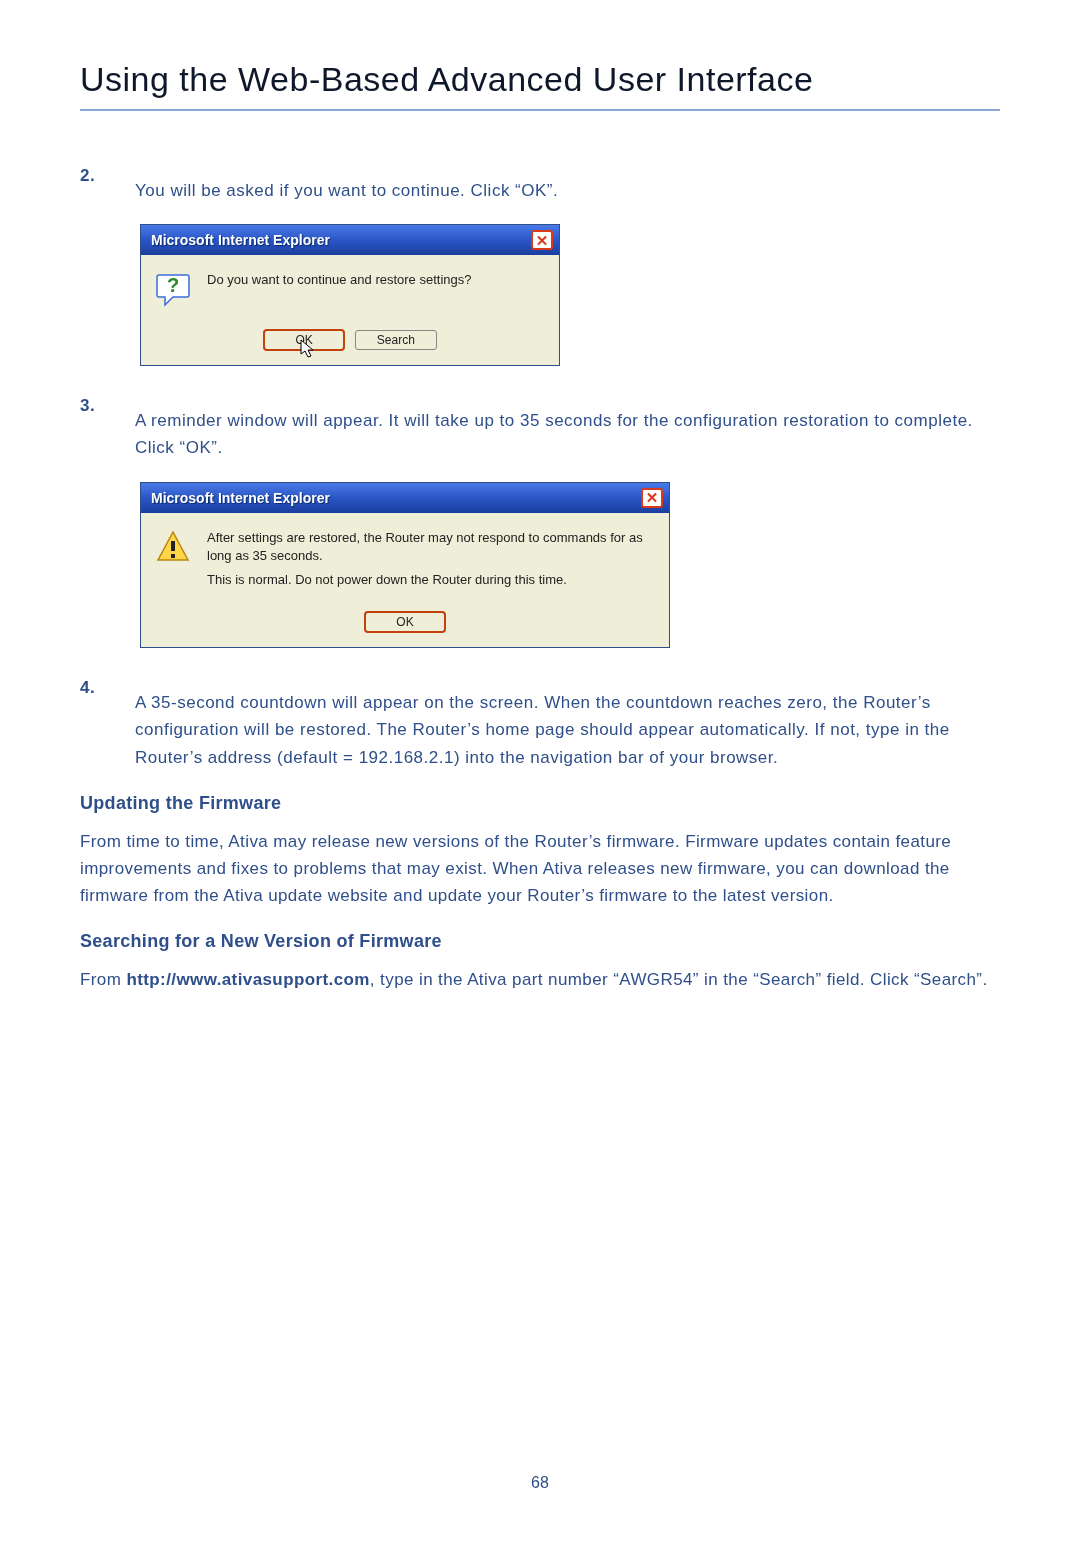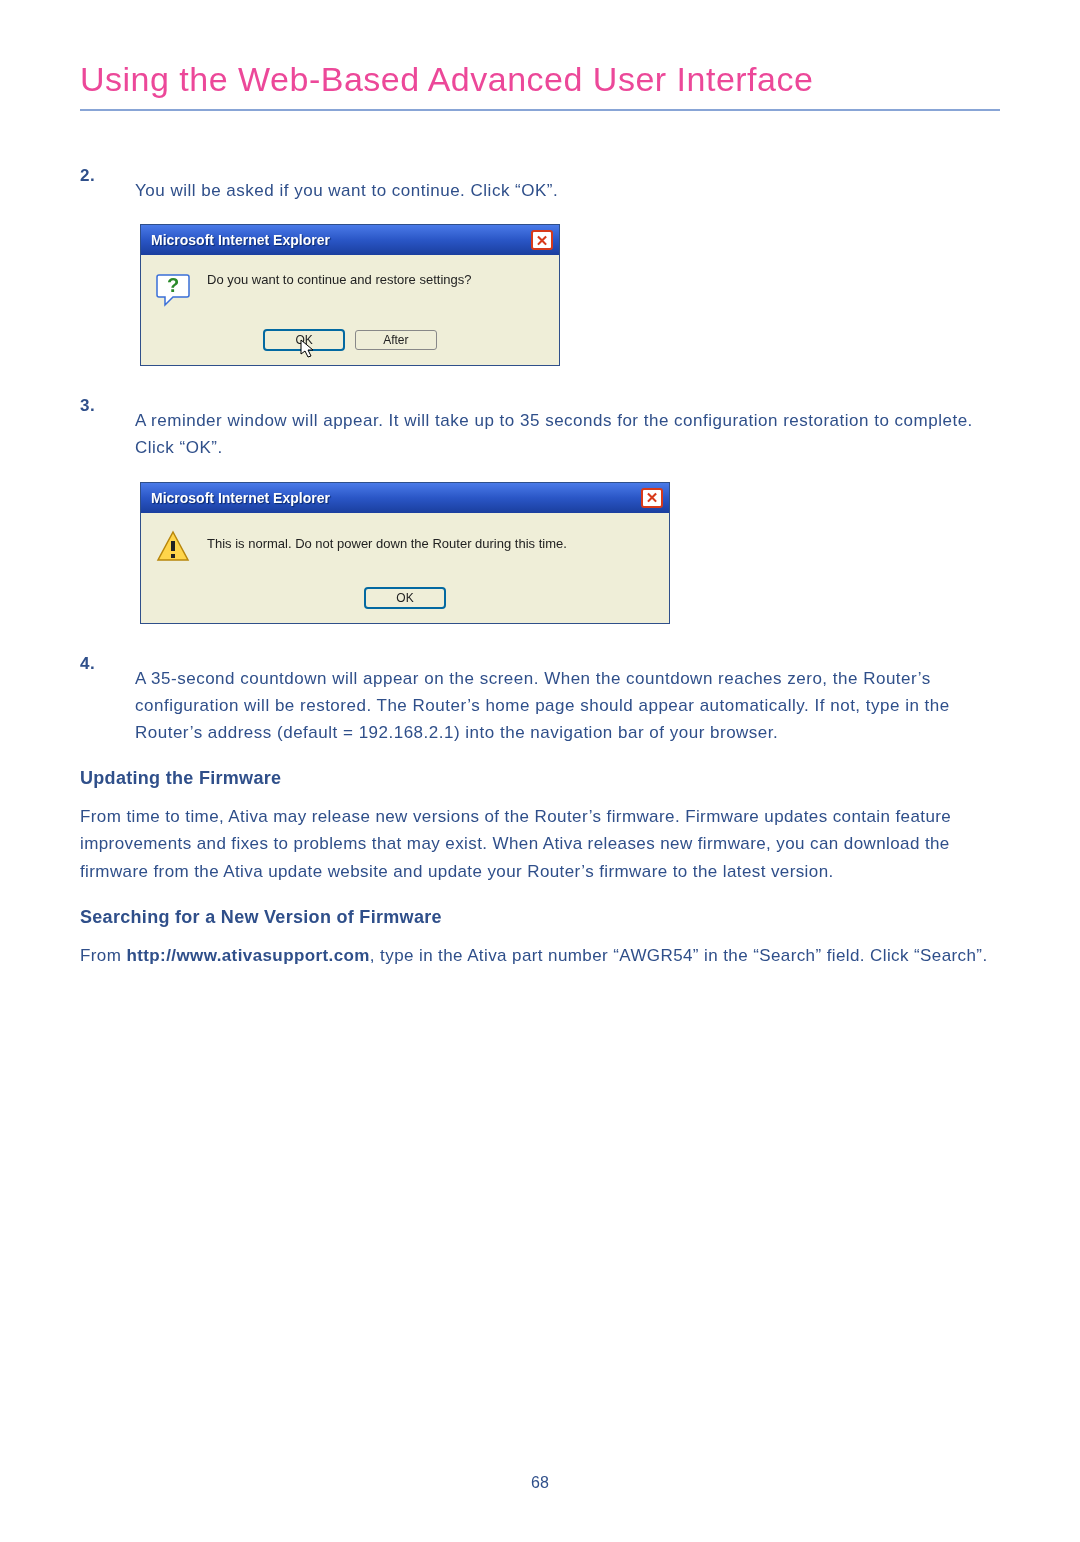--- a/index.html
+++ b/index.html
@@ -9,21 +9,21 @@
     background: #ffffff;
     font-family: "Lucida Sans", "Lucida Grande", Verdana, sans-serif;
     color: #444;
     position: relative;
   }
   .page {
     padding: 60px 80px 40px 80px;
   }
   .page-title {
     font-size: 34px;
-    color: #ec4899;
+    color: #0f172a;
     font-weight: 500;
     letter-spacing: 0.5px;
     padding-bottom: 10px;
     border-bottom: 2px solid #88a5d6;
     margin-bottom: 55px;
   }
   .step {
     display: flex;
     margin-bottom: 18px;
     padding-right: 20px;
@@ -121,21 +121,21 @@
     min-width: 82px;
     padding: 2px 12px;
     margin: 0 3px;
     background: #efeed8;
     border: 1px solid #888;
     border-radius: 3px;
     font-size: 12px;
     text-align: center;
   }
   .btn.active {
-    border: 2px solid #0369a1;
+    border: 2px solid #c2410c;
     border-radius: 4px;
   }
   .cursor {
     position: absolute;
     left: 50%;
     top: 18px;
     margin-left: -50px;
     pointer-events: none;
   }
   .cursor svg { width: 18px; height: 20px; }
@@ -186,21 +186,21 @@
           <div class="dialog-icon">
             <svg viewBox="0 0 36 36">
               <path d="M4 4 Q2 4 2 6 L2 24 Q2 26 4 26 L10 26 L10 34 L18 26 L32 26 Q34 26 34 24 L34 6 Q34 4 32 4 Z" fill="#fff" stroke="#3a6fd8" stroke-width="1.5"></path>
               <text x="18" y="21" text-anchor="middle" font-size="20" font-weight="bold" fill="#2a8a2a" font-family="Arial">?</text>
             </svg>
           </div>
           <div class="dialog-msg">Do you want to continue and restore settings?</div>
         </div>
         <div class="dialog-buttons">
           <span class="btn active">OK</span>
-          <span class="btn">After</span>
+          <span class="btn">Search</span>
           <span class="cursor">
             <svg viewBox="0 0 18 20">
                 <path d="M1 1 L1 15 L5 12 L8 18 L11 17 L8 11 L13 11 Z" fill="#fff" stroke="#000" stroke-width="1"></path>
               </svg>
           </span>
         </div>
       </div>
     </div>
   </div>
 
@@ -218,20 +218,21 @@
       <div class="dialog-body">
         <div class="dialog-row">
           <div class="dialog-icon">
             <svg viewBox="0 0 36 36">
               <path d="M18 3 L33 31 L3 31 Z" fill="#ffd54a" stroke="#b8860b" stroke-width="1.5"></path>
               <rect x="16" y="12" width="4" height="10" fill="#222"></rect>
               <rect x="16" y="25" width="4" height="4" fill="#222"></rect>
             </svg>
           </div>
           <div class="dialog-msg">
+            <div>After settings are restored, the Router may not respond to commands for as long as 35 seconds.</div>
             <div class="dialog-msg2">This is normal. Do not power down the Router during this time.</div>
           </div>
         </div>
         <div class="dialog-buttons">
           <span class="btn active">OK</span>
         </div>
       </div>
     </div>
   </div>
 

